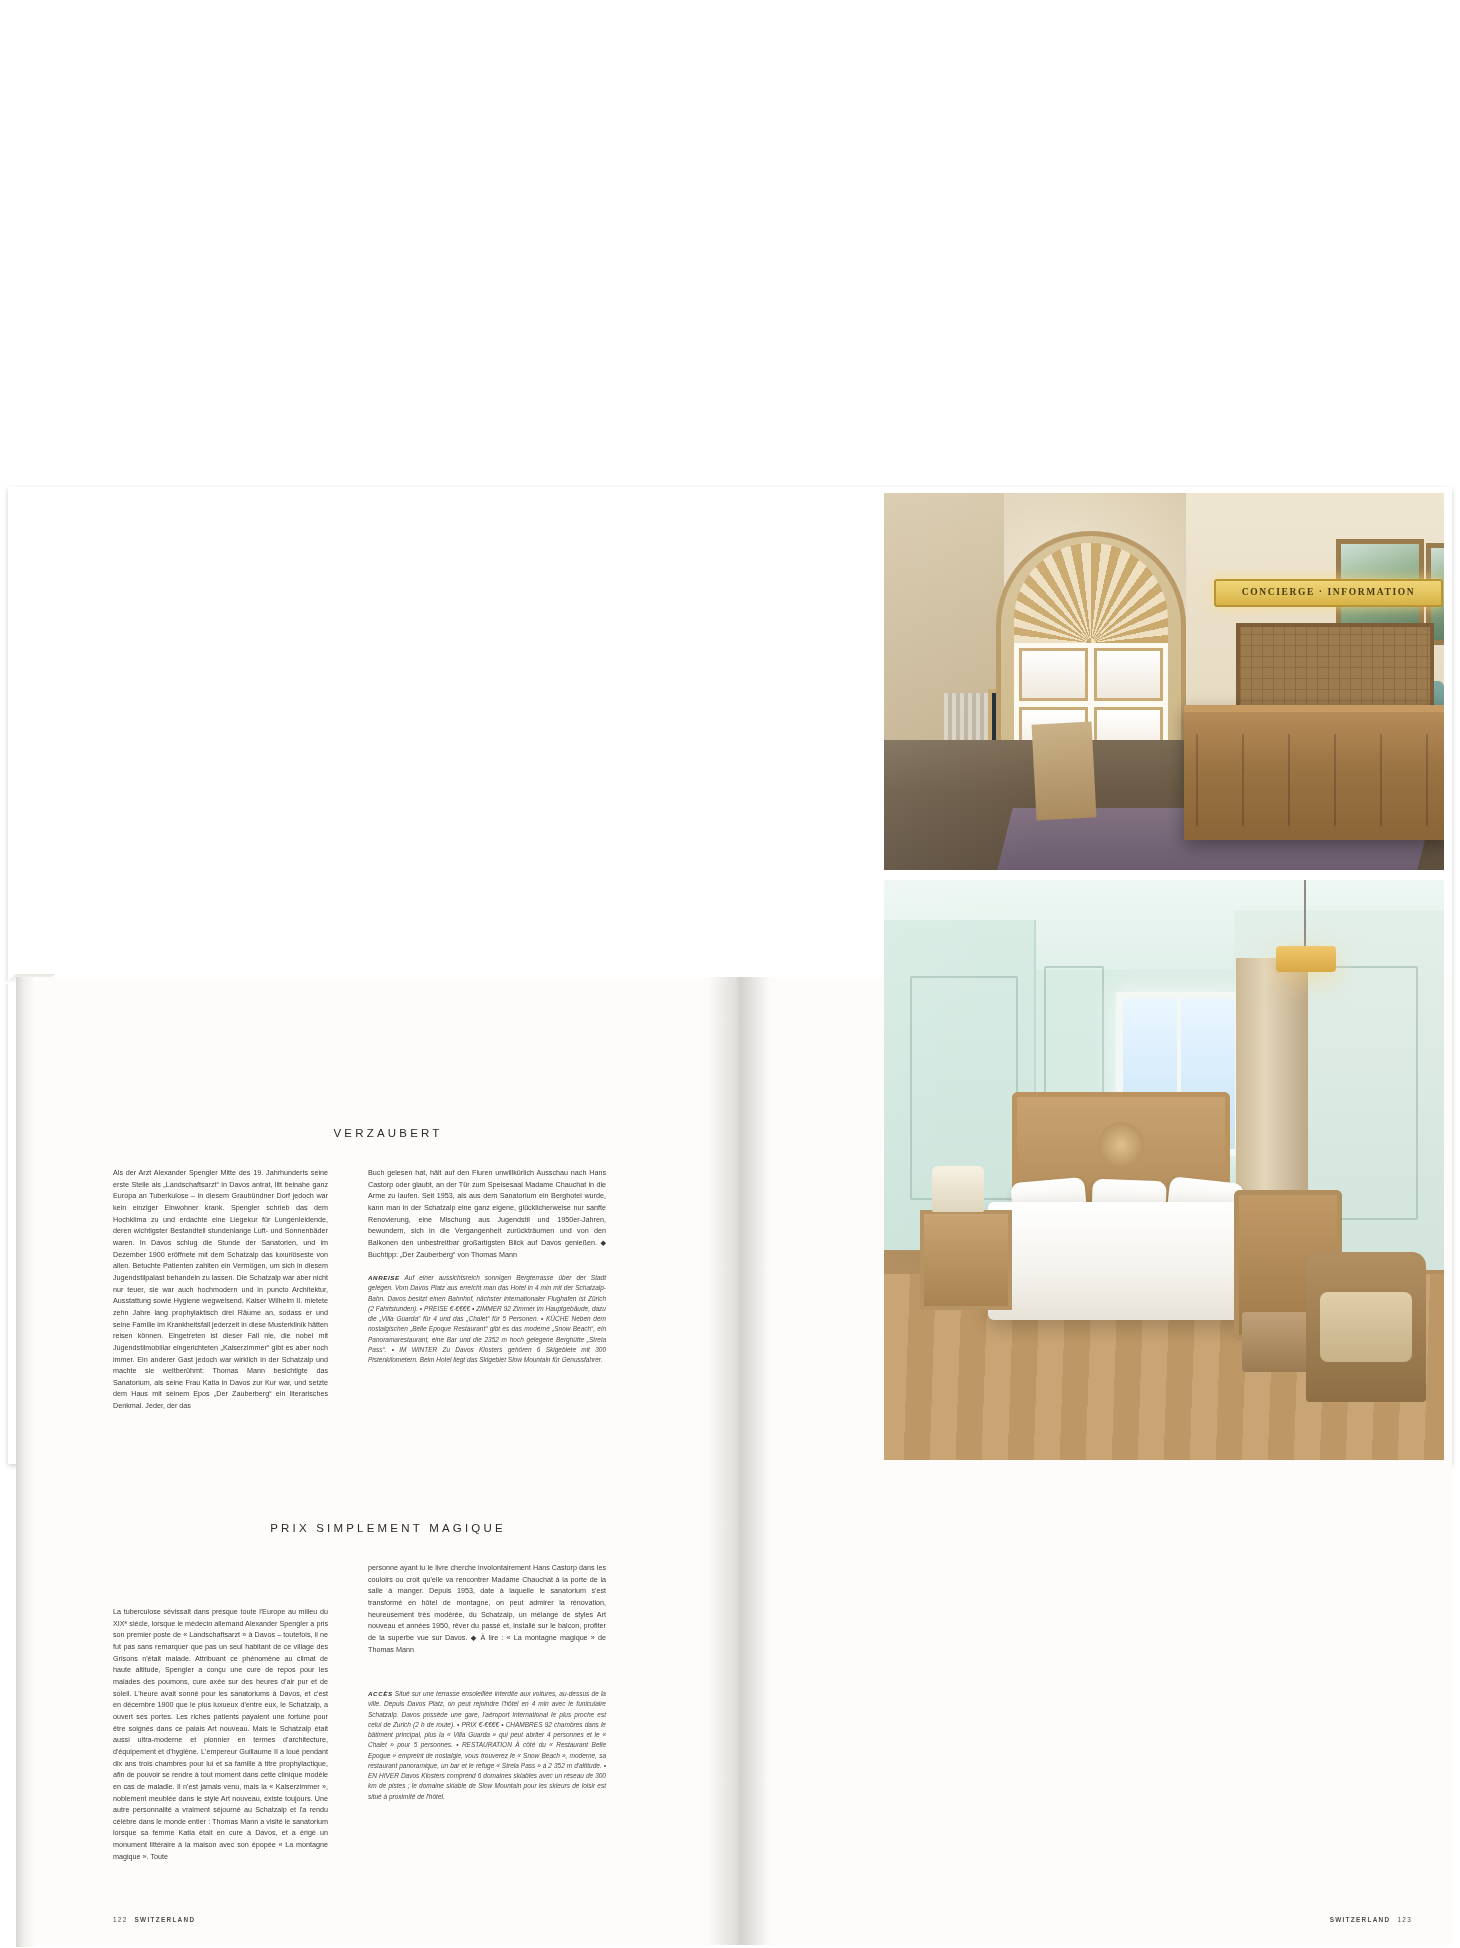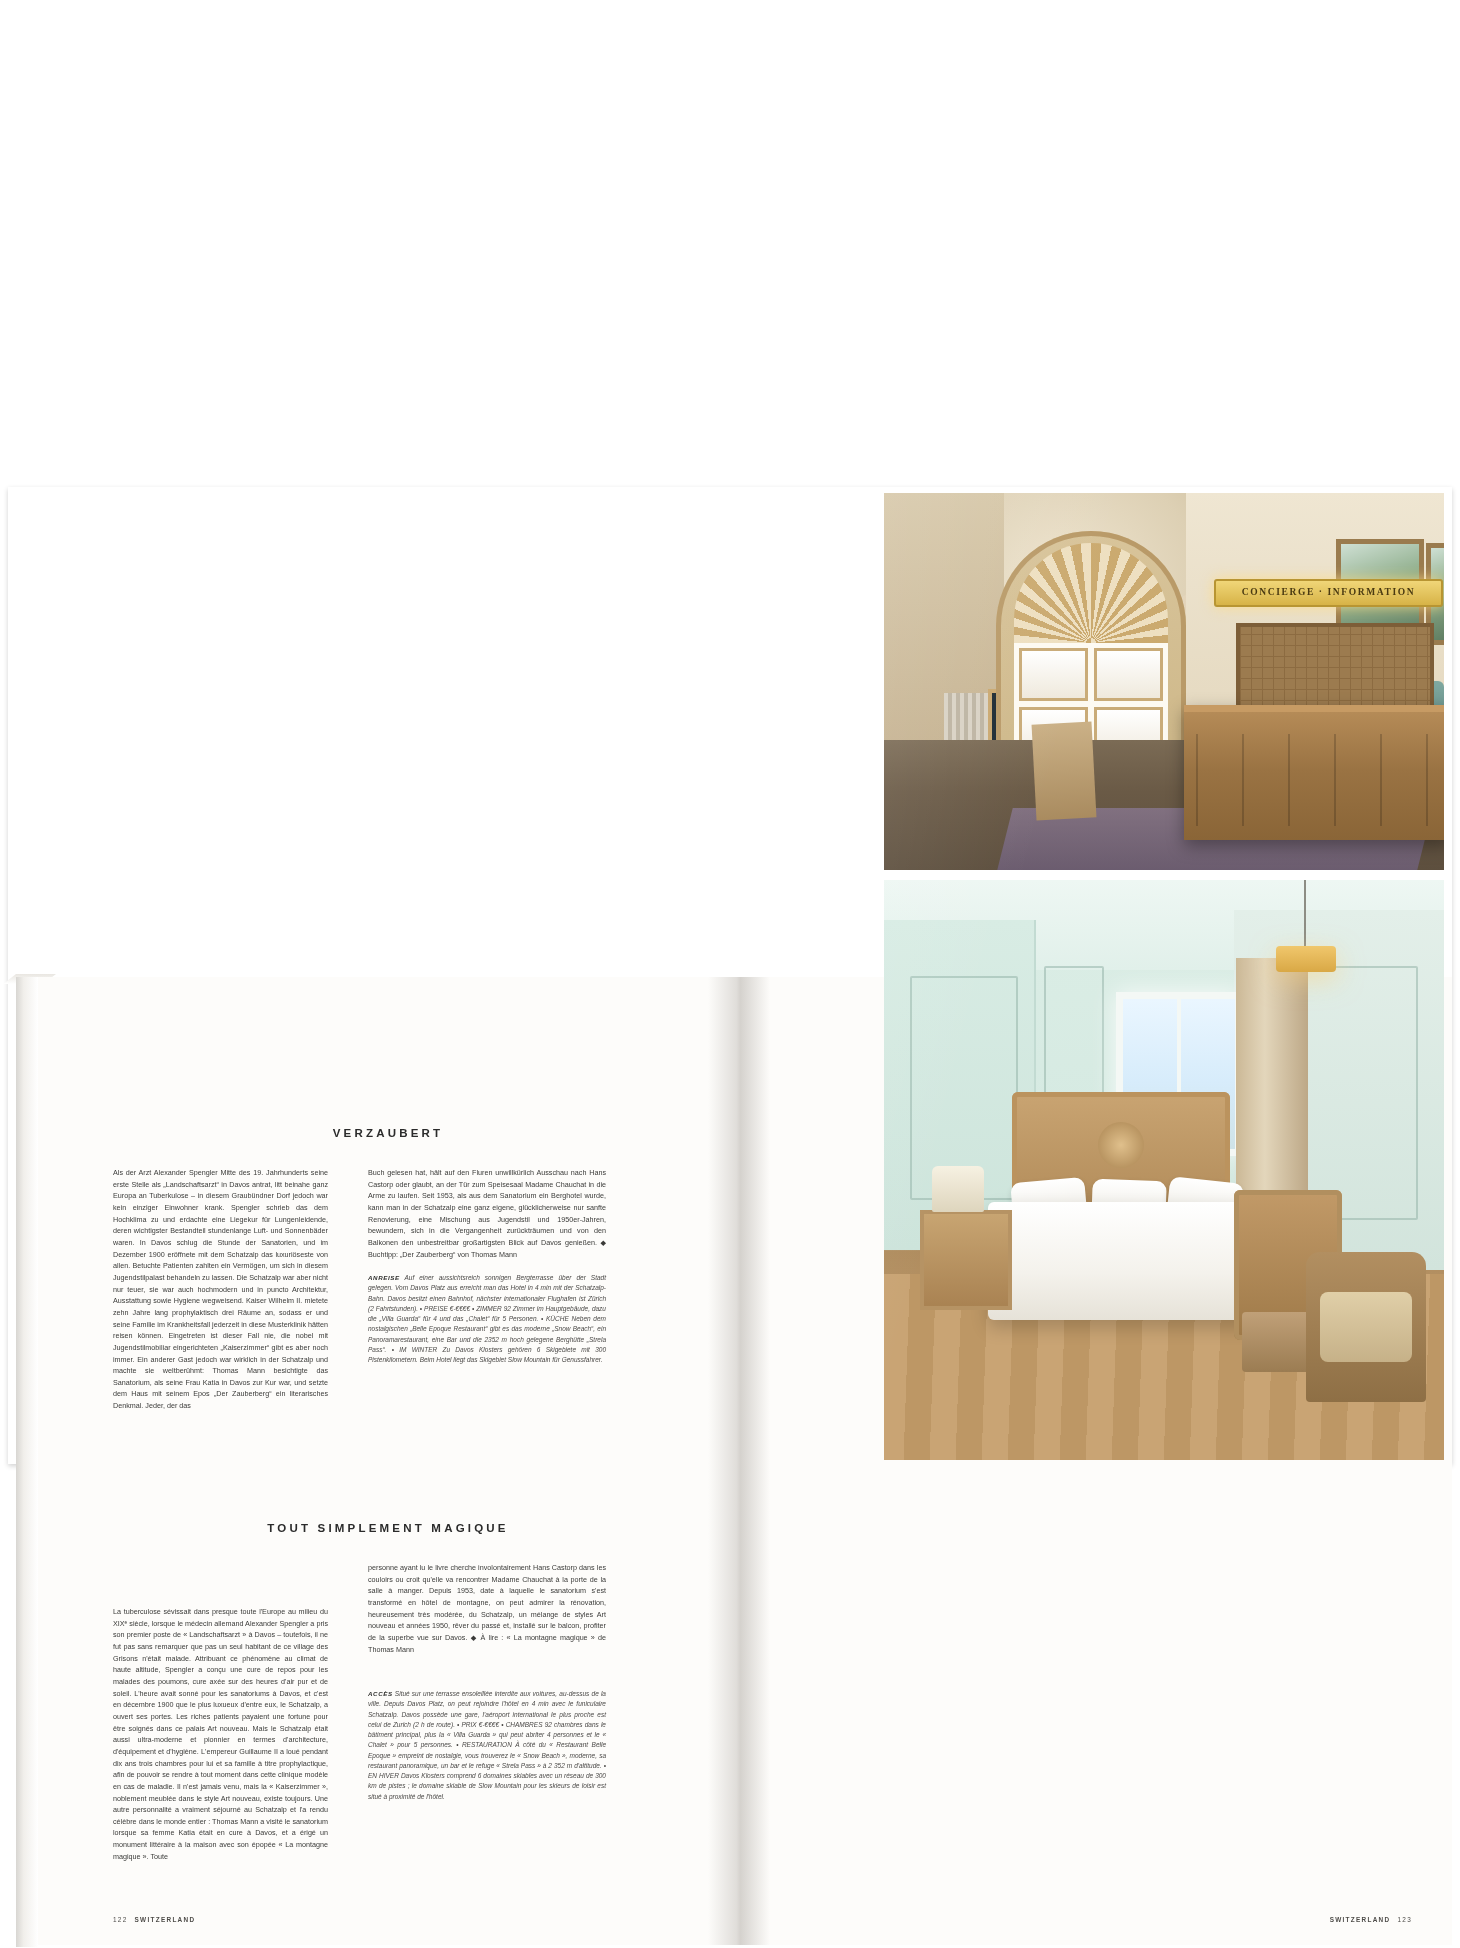--- a/index.html
+++ b/index.html
@@ -45,21 +45,21 @@
   
   .gutter{
     position:absolute;left:700px;top:490px;width:62px;height:968px;
     background:linear-gradient(90deg,rgba(0,0,0,0) 0%,rgba(120,112,102,.22) 46%,rgba(120,112,102,.30) 52%,rgba(0,0,0,.0) 100%);
     pointer-events:none;z-index:5;
   }
 
   
   .head{
     position:absolute;text-align:center;width:100%;
-    font-size:11.5px;letter-spacing:3.2px;color:#2b2b2b;font-weight:700;
+    font-size:11.5px;letter-spacing:3.2px;color:#2b2b2b;font-weight:400;
   }
   .head-de{left:0;top:150px;}
   .head-fr{left:0;top:545px;}
 
   .col{
     position:absolute;font-size:7.2px;line-height:1.62;color:#3a3a38;
     text-align:justify;
   }
   .col.small{font-size:6.6px;line-height:1.6;}
   .kw{font-size:6.2px;letter-spacing:.6px;font-weight:700;color:#2f2f2d;}
@@ -305,21 +305,21 @@
 
     <div class="col" id="de-c1">Als der Arzt Alexander Spengler Mitte des 19. Jahrhunderts seine erste Stelle als „Landschaftsarzt“ in Davos antrat, litt beinahe ganz Europa an Tuberkulose – in diesem Graubündner Dorf jedoch war kein einziger Einwohner krank. Spengler schrieb das dem Hochklima zu und erdachte eine Liegekur für Lungenleidende, deren wichtigster Bestandteil stundenlange Luft- und Sonnenbäder waren. In Davos schlug die Stunde der Sanatorien, und im Dezember 1900 eröffnete mit dem Schatzalp das luxuriöseste von allen. Betuchte Patienten zahlten ein Vermögen, um sich in diesem Jugendstilpalast behandeln zu lassen. Die Schatzalp war aber nicht nur teuer, sie war auch hochmodern und in puncto Architektur, Ausstattung sowie Hygiene wegweisend. Kaiser Wilhelm II. mietete zehn Jahre lang prophylaktisch drei Räume an, sodass er und seine Familie im Krankheitsfall jederzeit in diese Musterklinik hätten reisen können. Eingetreten ist dieser Fall nie, die nobel mit Jugendstilmobiliar eingerichteten „Kaiserzimmer“ gibt es aber noch immer. Ein anderer Gast jedoch war wirklich in der Schatzalp und machte sie weltberühmt: Thomas Mann besichtigte das Sanatorium, als seine Frau Katia in Davos zur Kur war, und setzte dem Haus mit seinem Epos „Der Zauberberg“ ein literarisches Denkmal. Jeder, der das</div>
 
     <div class="col" id="de-c2">Buch gelesen hat, hält auf den Fluren unwillkürlich Ausschau nach Hans Castorp oder glaubt, an der Tür zum Speisesaal Madame Chauchat in die Arme zu laufen. Seit 1953, als aus dem Sanatorium ein Berghotel wurde, kann man in der Schatzalp eine ganz eigene, glücklicherweise nur sanfte Renovierung, eine Mischung aus Jugendstil und 1950er-Jahren, bewundern, sich in die Vergangenheit zurückträumen und von den Balkonen den unbestreitbar großartigsten Blick auf Davos genießen. ◆ Buchtipp: „Der Zauberberg“ von Thomas Mann</div>
 
     <div class="col small" id="de-info">
       <span class="kw">ANREISE</span>
       <span>Auf einer aussichtsreich sonnigen Bergterrasse über der Stadt gelegen. Vom Davos Platz aus erreicht man das Hotel in 4 min mit der Schatzalp-Bahn. Davos besitzt einen Bahnhof, nächster internationaler Flughafen ist Zürich (2 Fahrtstunden). • PREISE €-€€€€ • ZIMMER 92 Zimmer im Hauptgebäude, dazu die „Villa Guarda“ für 4 und das „Chalet“ für 5 Personen. • KÜCHE Neben dem nostalgischen „Belle Epoque Restaurant“ gibt es das moderne „Snow Beach“, ein Panoramarestaurant, eine Bar und die 2352 m hoch gelegene Berghütte „Strela Pass“. • IM WINTER Zu Davos Klosters gehören 6 Skigebiete mit 300 Pistenkilometern. Beim Hotel liegt das Skigebiet Slow Mountain für Genussfahrer.</span>
     </div>
 
-    <div class="head head-fr">TOUT SIMPLEMENT MAGIQUE</div>
+    <div class="head head-fr">PRIX SIMPLEMENT MAGIQUE</div>
 
     <div class="col" id="fr-c1">La tuberculose sévissait dans presque toute l'Europe au milieu du XIXᵉ siècle, lorsque le médecin allemand Alexander Spengler a pris son premier poste de « Landschaftsarzt » à Davos – toutefois, il ne fut pas sans remarquer que pas un seul habitant de ce village des Grisons n'était malade. Attribuant ce phénomène au climat de haute altitude, Spengler a conçu une cure de repos pour les malades des poumons, cure axée sur des heures d'air pur et de soleil. L'heure avait sonné pour les sanatoriums à Davos, et c'est en décembre 1900 que le plus luxueux d'entre eux, le Schatzalp, a ouvert ses portes. Les riches patients payaient une fortune pour être soignés dans ce palais Art nouveau. Mais le Schatzalp était aussi ultra-moderne et pionnier en termes d'architecture, d'équipement et d'hygiène. L'empereur Guillaume II a loué pendant dix ans trois chambres pour lui et sa famille à titre prophylactique, afin de pouvoir se rendre à tout moment dans cette clinique modèle en cas de maladie. Il n'est jamais venu, mais la « Kaiserzimmer », noblement meublée dans le style Art nouveau, existe toujours. Une autre personnalité a vraiment séjourné au Schatzalp et l'a rendu célèbre dans le monde entier : Thomas Mann a visité le sanatorium lorsque sa femme Katia était en cure à Davos, et a érigé un monument littéraire à la maison avec son épopée « La montagne magique ». Toute</div>
 
     <div class="col" id="fr-c2">personne ayant lu le livre cherche involontairement Hans Castorp dans les couloirs ou croit qu'elle va rencontrer Madame Chauchat à la porte de la salle à manger. Depuis 1953, date à laquelle le sanatorium s'est transformé en hôtel de montagne, on peut admirer la rénovation, heureusement très modérée, du Schatzalp, un mélange de styles Art nouveau et années 1950, rêver du passé et, installé sur le balcon, profiter de la superbe vue sur Davos. ◆ À lire : « La montagne magique » de Thomas Mann</div>
 
     <div class="col small" id="fr-info">
       <span class="kw">ACCÈS</span>
       <span>Situé sur une terrasse ensoleillée interdite aux voitures, au-dessus de la ville. Depuis Davos Platz, on peut rejoindre l'hôtel en 4 min avec le funiculaire Schatzalp. Davos possède une gare, l'aéroport international le plus proche est celui de Zurich (2 h de route). • PRIX €-€€€€ • CHAMBRES 92 chambres dans le bâtiment principal, plus la « Villa Guarda » qui peut abriter 4 personnes et le « Chalet » pour 5 personnes. • RESTAURATION À côté du « Restaurant Belle Epoque » empreint de nostalgie, vous trouverez le « Snow Beach », moderne, sa restaurant panoramique, un bar et le refuge « Strela Pass » à 2 352 m d'altitude. • EN HIVER Davos Klosters comprend 6 domaines skiables avec un réseau de 300 km de pistes ; le domaine skiable de Slow Mountain pour les skieurs de loisir est situé à proximité de l'hôtel.</span>
     </div>
 

